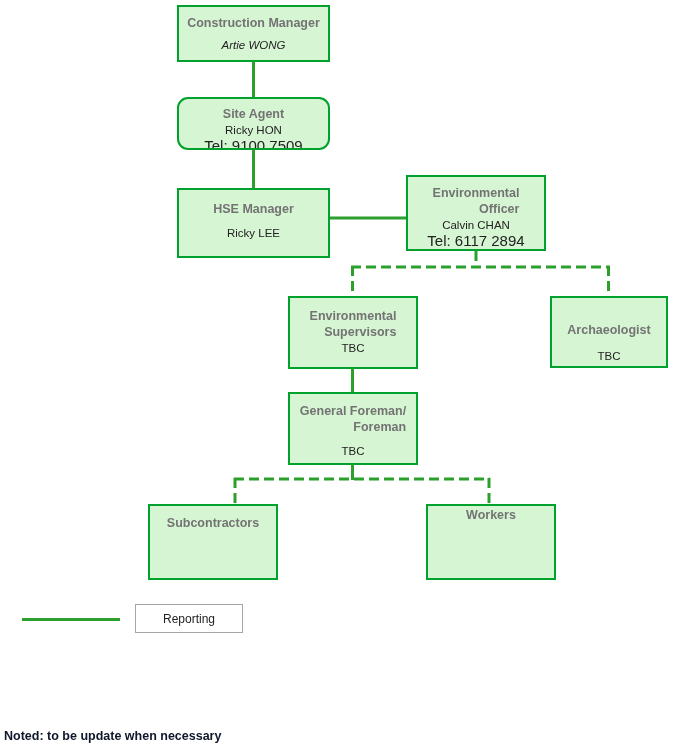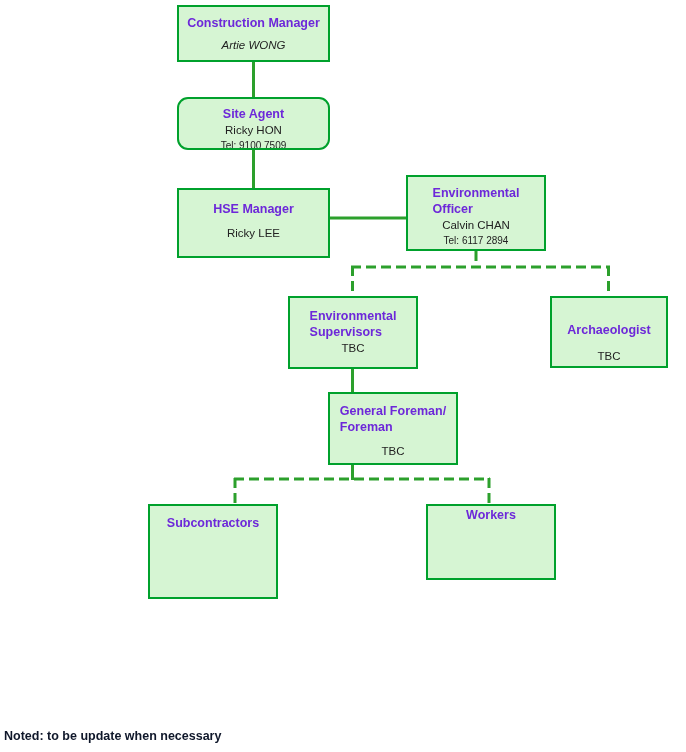--- a/index.html
+++ b/index.html
@@ -34,47 +34,47 @@
     border: 2px solid #00a12c;
     display: flex;
     flex-direction: column;
     align-items: center;
     overflow: hidden;
     z-index: 2;
   }
   .node .title {
     font-weight: bold;
     font-size: 12.5px;
-    color: #6d28d9;
+    color: #737373;
     line-height: 16px;
-    text-align: left;
+    text-align: right;
     white-space: pre-line;
   }
   .node .sub {
     font-size: 11.5px;
     color: #222222;
     line-height: 15px;
     text-align: center;
   }
   .node .tel {
-    font-size: 10px;
+    font-size: 15px;
     color: #222222;
     line-height: 15px;
     text-align: center;
   }
 
   
   #node-construction-manager { left: 177px; top: 5px;   width: 153px; height: 57px; padding-top: 8px; }
   #node-site-agent           { left: 177px; top: 97px;  width: 153px; height: 53px; padding-top: 7px; border-radius: 11px; }
   #node-hse-manager          { left: 177px; top: 188px; width: 153px; height: 70px; padding-top: 11px; }
   #node-environmental-officer{ left: 406px; top: 175px; width: 140px; height: 76px; padding-top: 8px; }
   #node-environmental-supervisors { left: 288px; top: 296px; width: 130px; height: 73px; padding-top: 10px; }
   #node-archaeologist        { left: 550px; top: 296px; width: 118px; height: 72px; padding-top: 24px; }
-  #node-general-foreman      { left: 288px; top: 392px; width: 130px; height: 73px; padding-top: 9px; margin-left: 40px; }
-  #node-subcontractors       { left: 148px; top: 504px; width: 130px; height: 95px; padding-top: 9px; }
+  #node-general-foreman      { left: 288px; top: 392px; width: 130px; height: 73px; padding-top: 9px; }
+  #node-subcontractors       { left: 148px; top: 504px; width: 130px; height: 76px; padding-top: 9px; }
   #node-workers              { left: 426px; top: 504px; width: 130px; height: 76px; padding-top: 1px; }
 
   #node-construction-manager .sub { margin-top: 7px; font-style: italic; }
   #node-site-agent .sub { margin-top: 1px; }
   #node-hse-manager .sub { margin-top: 9px; }
   #node-environmental-officer .sub { margin-top: 1px; }
   #node-environmental-supervisors .sub { margin-top: 1px; }
   #node-archaeologist .sub { margin-top: 11px; }
   #node-general-foreman .sub { margin-top: 9px; }
 
@@ -192,17 +192,21 @@
 
   <div class="node" id="node-subcontractors">
     <div class="title">Subcontractors</div>
   </div>
 
   <div class="node" id="node-workers">
     <div class="title">Workers</div>
   </div>
 
   <div id="legend">
+    <div class="legend-row" id="legend-row-reporting">
+      <div class="legend-line"></div>
+      <div class="legend-label">Reporting</div>
+    </div>
   </div>
 
   <div id="note">Noted: to be update when necessary</div>
 
 </div>
 
 </body></html>

